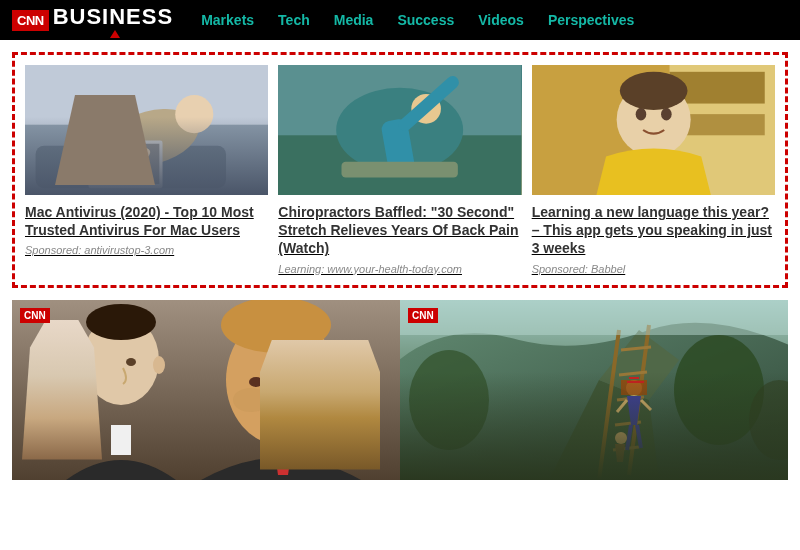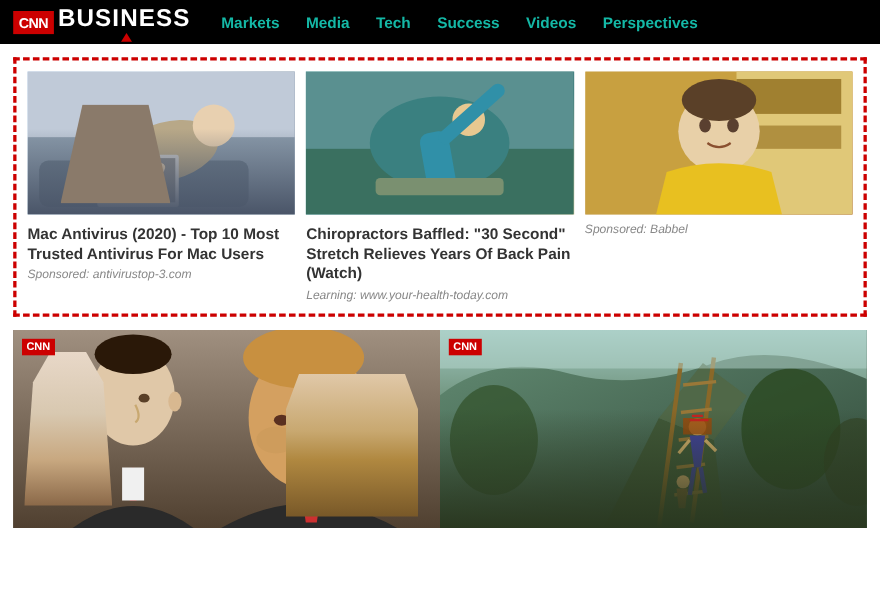--- a/index.html
+++ b/index.html
@@ -55,20 +55,21 @@
       font-weight: bold;
     }
 
     
     .ad-container {
       border: 3px dashed #cc0000;
       margin: 12px;
       padding: 10px;
       display: flex;
       gap: 10px;
+      text-decoration: underline;
     }
 
     .ad-item {
       flex: 1;
       cursor: pointer;
     }
 
     .ad-image {
       width: 100%;
       height: 130px;
@@ -199,22 +200,22 @@
 <body>
 
 <header class="header">
   <div class="cnn-logo">CNN</div>
   <div class="business-logo">
     <span>BUSINESS</span>
     <span class="triangle"></span>
   </div>
   <nav class="nav">
     <a href="#">Markets</a>
+    <a href="#">Tech</a>
     <a href="#">Media</a>
-    <a href="#">Tech</a>
     <a href="#">Success</a>
     <a href="#">Videos</a>
     <a href="#">Perspectives</a>
   </nav>
 </header>
 
 <div class="ad-container">
 
   <div class="ad-item">
     <div class="ad-image ad-image-1">
@@ -275,20 +276,21 @@
 
         <path d="M70 90 Q115 75 160 90 L170 130 L60 130 Z" fill="#e8c020"></path>
 
         <ellipse cx="103" cy="50" rx="5" ry="6" fill="#5a4030"></ellipse>
         <ellipse cx="127" cy="50" rx="5" ry="6" fill="#5a4030"></ellipse>
         <path d="M105 65 Q115 72 125 65" stroke="#8a5030" stroke-width="2" fill="none"></path>
 
         <ellipse cx="115" cy="28" rx="32" ry="18" fill="#5a4028"></ellipse>
       </svg>
     </div>
+    <div class="ad-title">Learning a new language this year? – This app gets you speaking in just 3 weeks</div>
     <div class="ad-sponsor">Sponsored: Babbel</div>
   </div>
 
 </div>
 
 <div class="news-section">
 
   <div class="news-item">
     <div class="news-image news-image-1">
       <div class="cnn-badge">CNN</div>

